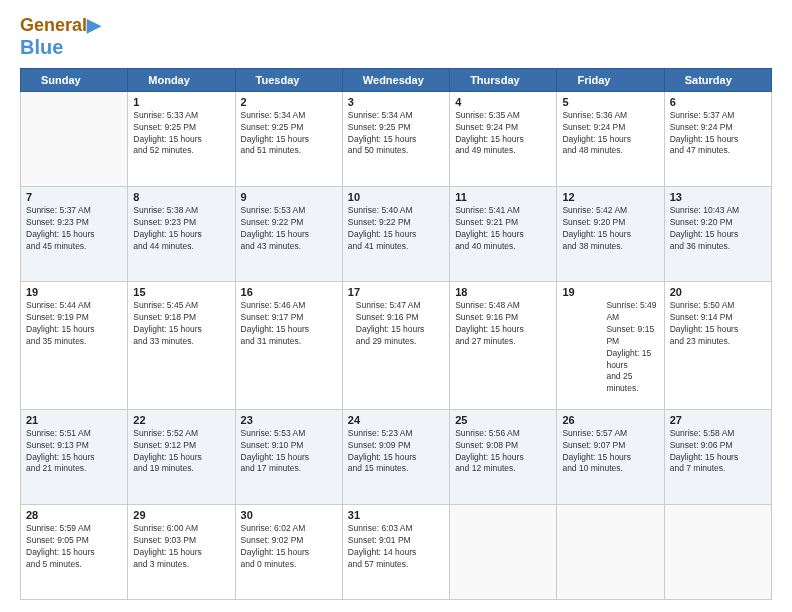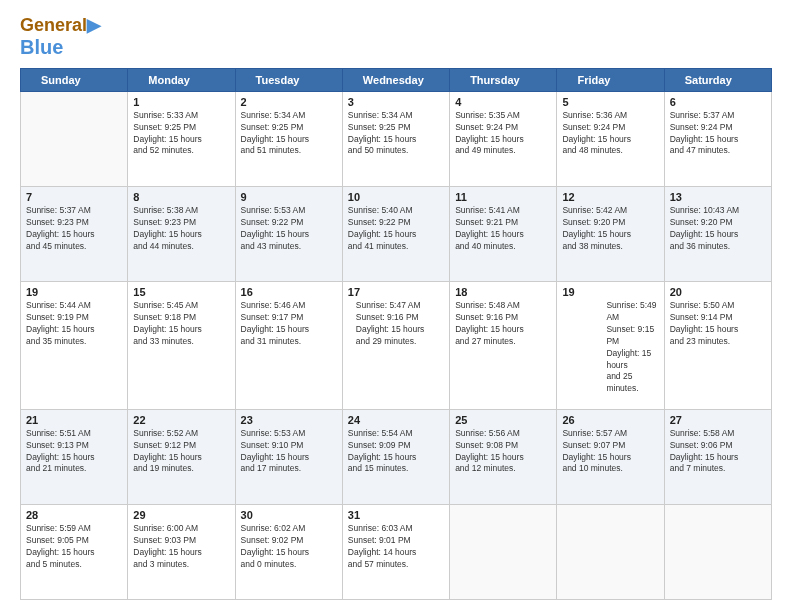--- a/index.html
+++ b/index.html
@@ -297,21 +297,21 @@
           </td>
           <td>
             <span class="day-number">23</span>
             <div class="day-info" style="white-space: pre-line;">Sunrise: 5:53 AM
 Sunset: 9:10 PM
 Daylight: 15 hours
 and 17 minutes.</div>
           </td>
           <td>
             <span class="day-number">24</span>
-            <div class="day-info" style="white-space: pre-line;">Sunrise: 5:54 AM
+            <div class="day-info" style="white-space: pre-line;">Sunrise: 5:23 AM
 Sunset: 9:09 PM
 Daylight: 15 hours
 and 15 minutes.</div>
           </td>
           <td>
             <span class="day-number">25</span>
             <div class="day-info" style="white-space: pre-line;">Sunrise: 5:56 AM
 Sunset: 9:08 PM
 Daylight: 15 hours
 and 12 minutes.</div>

